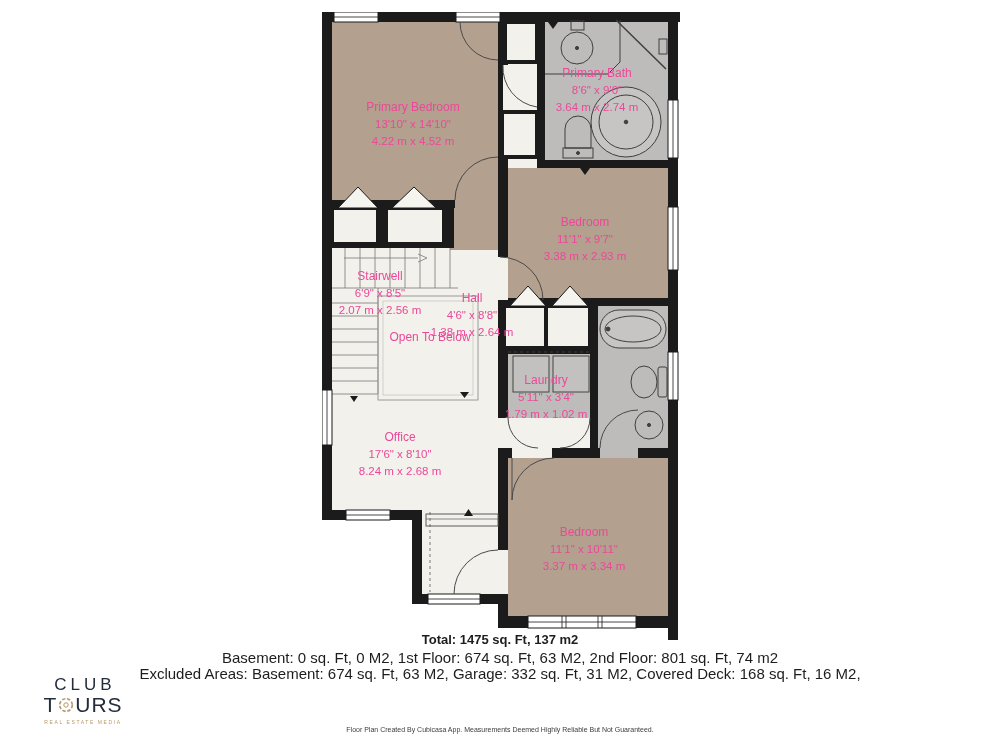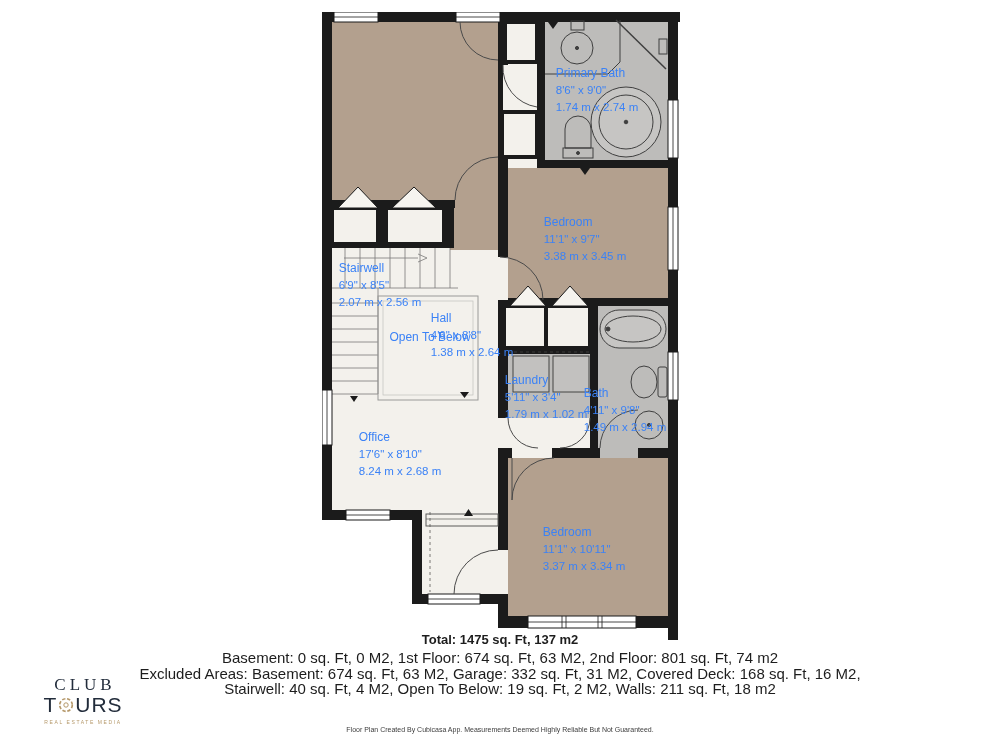--- a/index.html
+++ b/index.html
@@ -2,35 +2,35 @@
 <html><head>
 <meta charset="utf-8">
 <style>
   html,body{margin:0;padding:0;background:#ffffff;width:1000px;height:750px;overflow:hidden;
     font-family:"Liberation Sans","DejaVu Sans",sans-serif;}
   #stage{position:relative;width:1000px;height:750px;background:#fff;}
 
   
   #plan{position:absolute;left:322px;top:12px;width:358px;height:638px;}
   #plan svg{position:absolute;left:0;top:0;}
-  .room-label{position:absolute;transform:translateX(-50%);text-align:left;color:#3b82f6;
+  .room-label{position:absolute;transform:translateX(-50%);text-align:center;color:#ec4899;
     white-space:nowrap;line-height:17px;z-index:5;}
   .rn{font-size:12px;}
   .rd{font-size:11.5px;}
 
   
   .summary{position:absolute;left:0;top:632px;width:1000px;text-align:center;color:#1d1d1d;}
   .s-total{font-size:13px;font-weight:bold;margin-bottom:3px;}
   .s-line{font-size:15px;line-height:15.5px;}
   .disclaimer{position:absolute;left:0;top:726px;width:1000px;text-align:center;
     font-size:7px;color:#3c3c3c;}
 
   
   .logo{position:absolute;left:37px;top:676px;width:92px;text-align:center;color:#222c3b;}
-  .logo-club{font-size:17px;letter-spacing:4px;margin-left:4px;line-height:18px;font-family:Liberation Serif, serif;}
+  .logo-club{font-size:17px;letter-spacing:4px;margin-left:4px;line-height:18px;}
   .logo-tours{font-size:21px;letter-spacing:1px;line-height:22px;display:flex;
     align-items:center;justify-content:center;}
   .logo-tours .ap{margin:0 1px;}
   .logo-tagline{font-size:5px;letter-spacing:1.6px;color:#b5986a;margin-top:3px;}
 </style>
 </head>
 <body>
 
 <div id="stage">
 
@@ -174,70 +174,69 @@
       <g fill="#1b1b1b">
         <path d="M226,10 l10,0 l-5,7 Z"></path>
         <path d="M258,156 l10,0 l-5,7 Z"></path>
         <path d="M196,604 l10,0 l-5,6 Z"></path>
         <path d="M138,380 l9,0 l-4.5,6 Z"></path>
         <path d="M142,504 l9,0 l-4.5,-7 Z"></path>
         <path d="M28,384 l8,0 l-4,6 Z"></path>
       </g>
     </svg>
 
+    <div class="room-label" style="left:91px;top:87px">
+      <div class="rn">Primary Bedroom</div>
+      <div class="rd">13'10" x 14'10"</div>
+      <div class="rd">4.22 m x 4.52 m</div>
+    </div>
     <div class="room-label" style="left:275px;top:53px">
       <div class="rn">Primary Bath</div>
       <div class="rd">8'6" x 9'0"</div>
-      <div class="rd">1.74 m x 2.74 m</div>
+      <div class="rd">3.64 m x 2.74 m</div>
     </div>
     <div class="room-label" style="left:263px;top:202px">
       <div class="rn">Bedroom</div>
       <div class="rd">11'1" x 9'7"</div>
-      <div class="rd">3.38 m x 3.45 m</div>
-    </div>
-    <div class="room-label" style="left:58px;top:248px">
+      <div class="rd">3.38 m x 2.93 m</div>
+    </div>
+    <div class="room-label" style="left:58px;top:256px">
       <div class="rn">Stairwell</div>
       <div class="rd">6'9" x 8'5"</div>
       <div class="rd">2.07 m x 2.56 m</div>
     </div>
-    <div class="room-label" style="left:150px;top:298px">
+    <div class="room-label" style="left:150px;top:278px">
       <div class="rn">Hall</div>
       <div class="rd">4'6" x 8'8"</div>
       <div class="rd">1.38 m x 2.64 m</div>
     </div>
     <div class="room-label" style="left:108px;top:317px">
       <div class="rn">Open To Below</div>
     </div>
     <div class="room-label" style="left:224px;top:360px">
       <div class="rn">Laundry</div>
       <div class="rd">5'11" x 3'4"</div>
       <div class="rd">1.79 m x 1.02 m</div>
     </div>
-    <div class="room-label" style="left:303px;top:373px">
-      <div class="rn">Bath</div>
-      <div class="rd">4'11" x 9'8"</div>
-      <div class="rd">1.49 m x 2.94 m</div>
-    </div>
     <div class="room-label" style="left:78px;top:417px">
       <div class="rn">Office</div>
       <div class="rd">17'6" x 8'10"</div>
       <div class="rd">8.24 m x 2.68 m</div>
     </div>
     <div class="room-label" style="left:262px;top:512px">
       <div class="rn">Bedroom</div>
       <div class="rd">11'1" x 10'11"</div>
       <div class="rd">3.37 m x 3.34 m</div>
     </div>
   </div>
 
   <div class="summary">
     <div class="s-total">Total: 1475 sq. Ft, 137 m2</div>
     <div class="s-line">Basement: 0 sq. Ft, 0 M2, 1st Floor: 674 sq. Ft, 63 M2, 2nd Floor: 801 sq. Ft, 74 m2</div>
     <div class="s-line">Excluded Areas: Basement: 674 sq. Ft, 63 M2, Garage: 332 sq. Ft, 31 M2, Covered Deck: 168 sq. Ft, 16 M2,</div>
-    <div class="s-line">Stairwell: 40 sq. Ft, 4 M2, Open To Below: 19 sq. Ft, 2 M2, Walls: 211 sq. Ft, 18 m2</div>
   </div>
 
   <div class="disclaimer">Floor Plan Created By Cubicasa App. Measurements Deemed Highly Reliable But Not Guaranteed.</div>
 
   <div class="logo">
     <div class="logo-club">CLUB</div>
     <div class="logo-tours">
       <span>T</span>
       <svg class="ap" width="16" height="16" viewBox="0 0 16 16">
         <circle cx="8" cy="8" r="6.3" fill="none" stroke="#b5986a" stroke-width="1.7" stroke-dasharray="3.3 1.7"></circle>

